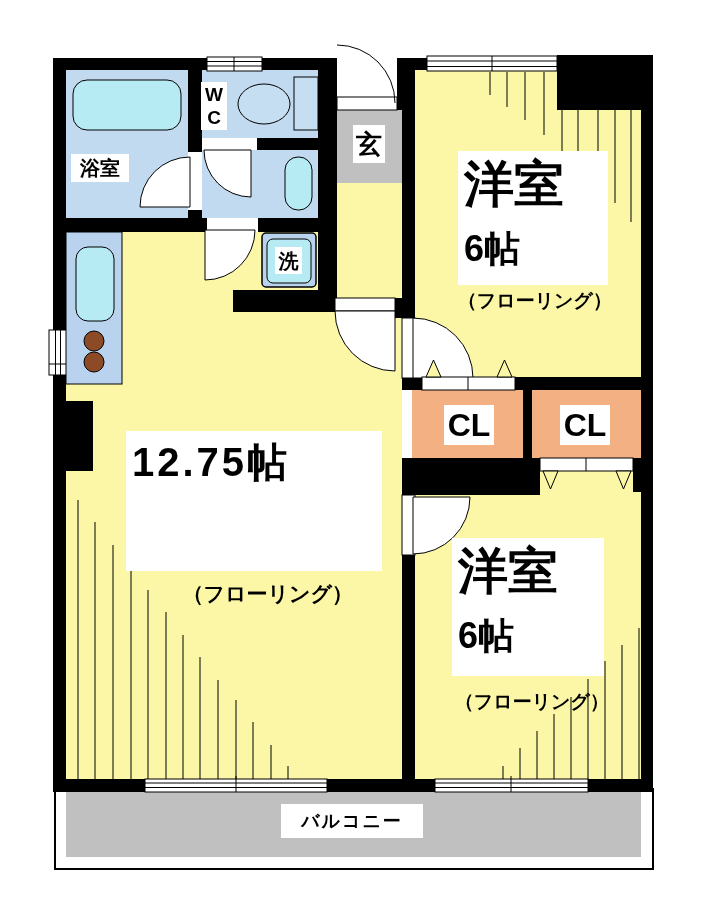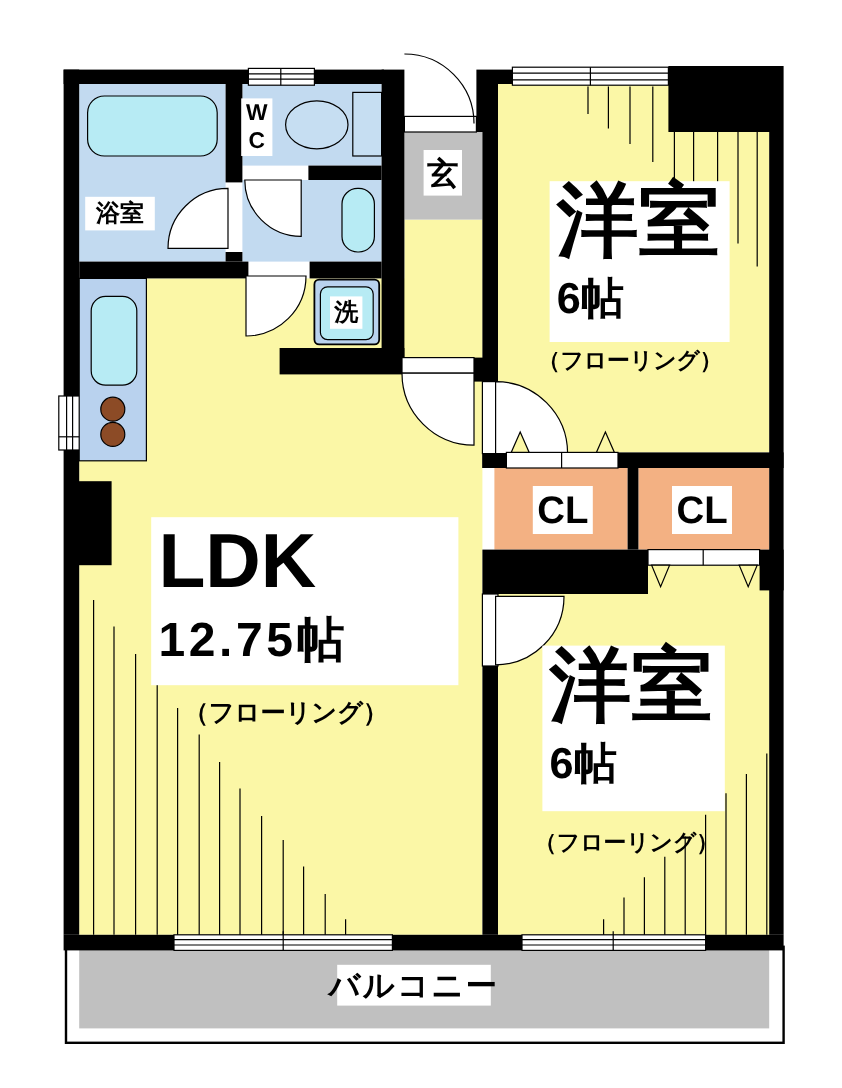--- a/index.html
+++ b/index.html
@@ -10,25 +10,25 @@
   }
   html,body{margin:0;padding:0;background:#fff;}
   #plan{position:relative;width:702px;height:907px;background:#fff;overflow:hidden;
         font-family:"Liberation Sans","DejaVu Sans",sans-serif;}
   #plan svg{position:absolute;left:0;top:0;}
   .lbl{position:absolute;background:var(--c-label_bg);color:var(--c-label_text);
        font-weight:bold;display:flex;align-items:center;justify-content:center;
        white-space:nowrap;line-height:1;}
   .roombox{position:absolute;background:var(--c-label_bg);color:var(--c-label_text);
        font-weight:bold;padding-left:6px;}
-  .roombox .l1{font-size:68px;line-height:66px;}
+  .roombox .l1{font-size:50px;line-height:66px;}
   .roombox .l2{font-size:36px;line-height:64px;}
   #ldk-label .l1{font-size:64px;line-height:72px;}
   #ldk-label .l2{font-size:40px;line-height:62px;letter-spacing:3px;}
-  .floornote{position:absolute;color:#000;font-weight:bold;text-align:left;
+  .floornote{position:absolute;color:#000;font-weight:bold;text-align:right;
        font-size:19px;background:transparent;white-space:nowrap;}
 </style>
 </head>
 <body>
 
 <div id="plan">
 
 <svg width="702" height="907" viewBox="0 0 702 907">
 
   <g>
@@ -178,47 +178,46 @@
     <line x1="183" y1="635" x2="183" y2="779"></line>
         <line x1="200" y1="657" x2="200" y2="779"></line>
     <line x1="218" y1="680" x2="218" y2="779"></line>
         <line x1="236" y1="700" x2="236" y2="779"></line>
     <line x1="253" y1="722" x2="253" y2="779"></line>
         <line x1="271" y1="745" x2="271" y2="779"></line>
     <line x1="288" y1="766" x2="288" y2="779"></line>
   </g>
 </svg>
 
-<div class="lbl" style="left:71px;top:164px;width:58px;height:28px;font-size:20px;">浴室</div>
+<div class="lbl" style="left:71px;top:154px;width:58px;height:28px;font-size:20px;">浴室</div>
 
 <div class="lbl" style="left:201px;top:82px;width:26px;height:48px;font-size:19px;flex-direction:column;line-height:23px;">
   <span>W</span>
   <span>C</span>
 </div>
 
 <div class="lbl" style="left:353px;top:125px;width:32px;height:38px;font-size:26px;">玄</div>
 
 <div class="lbl" style="left:275px;top:247px;width:27px;height:27px;font-size:20px;">洗</div>
 
 <div class="roombox" style="left:458px;top:151px;width:144px;height:134px;">
   <div class="l1">洋室</div>
   <div class="l2">6帖</div>
 </div>
 <div class="floornote" style="left:448px;top:288px;width:164px;">（フローリング）</div>
 
 <div class="lbl" style="left:444px;top:405px;width:50px;height:40px;font-size:32px;">CL</div>
 <div class="lbl" style="left:560px;top:405px;width:50px;height:40px;font-size:32px;">CL</div>
 
 <div class="roombox" id="ldk-label" style="left:126px;top:431px;width:250px;height:140px;">
-  <div class="l1">LDK</div>
   <div class="l2">12.75帖</div>
 </div>
 <div class="floornote" style="left:153px;top:580px;width:200px;font-size:21px;">（フローリング）</div>
 
 <div class="roombox" style="left:452px;top:538px;width:146px;height:138px;">
   <div class="l1">洋室</div>
   <div class="l2">6帖</div>
 </div>
 <div class="floornote" style="left:445px;top:689px;width:164px;">（フローリング）</div>
 
-<div class="lbl" style="left:281px;top:804px;width:128px;height:34px;font-size:26px;letter-spacing:2px;">バルコニー</div>
+<div class="lbl" style="left:281px;top:804px;width:142px;height:34px;font-size:18px;letter-spacing:2px;">バルコニー</div>
 
 </div>
 
 </body></html>

